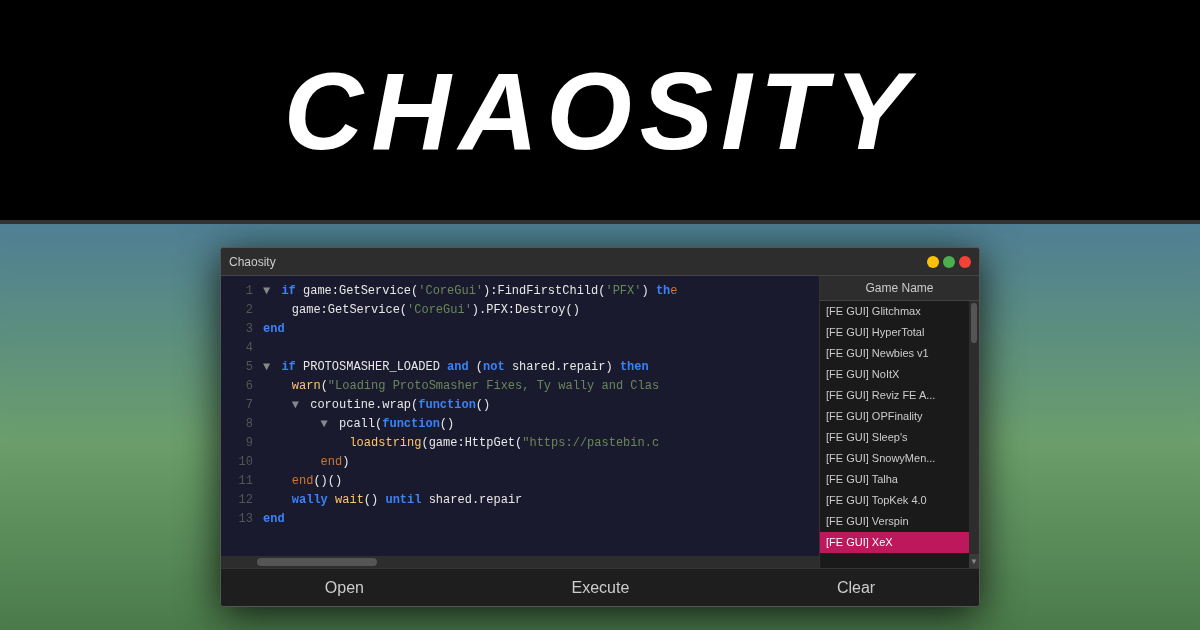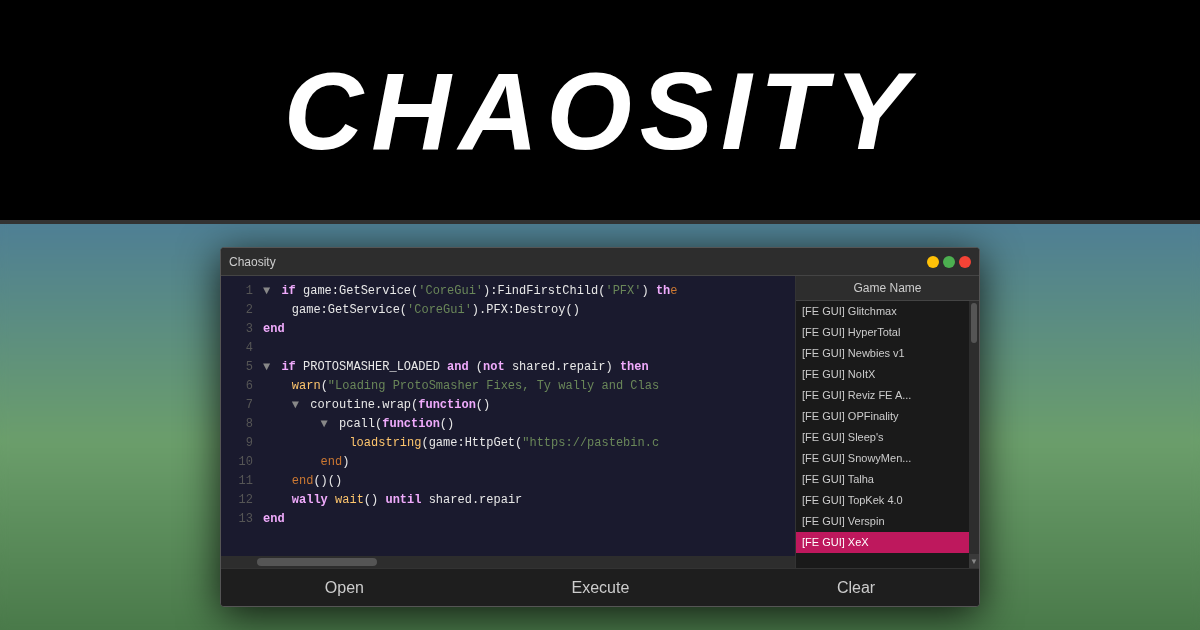--- a/index.html
+++ b/index.html
@@ -156,21 +156,21 @@
       padding-left: 6px;
       font-family: 'Courier New', monospace;
       font-size: 12px;
       line-height: 19px;
     }
 
     .code-line {
       white-space: nowrap;
     }
 
-    .kw { color: #f0abfc; font-weight: bold; }
+    .kw { color: #3b82f6; font-weight: bold; }
     .str { color: #6a8759; }
     .str-single { color: #6a8759; }
     .orange { color: #cc7832; }
     .white { color: #e8e8e8; }
     .yellow { color: #ffc66d; }
 
     
     .code-scrollbar {
       height: 12px;
       background: #2d2d2d;
@@ -200,21 +200,21 @@
     .bottom-btn {
       color: #ccc;
       font-size: 16px;
       font-family: Arial, sans-serif;
       cursor: pointer;
       padding: 4px 20px;
     }
 
     
     .game-panel {
-      width: 184px;
+      width: 160px;
       background: #1a1a1a;
       border-left: 1px solid #333;
       display: flex;
       flex-direction: column;
       overflow: hidden;
     }
 
     .game-panel-header {
       background: #2d2d2d;
       color: #ccc;

